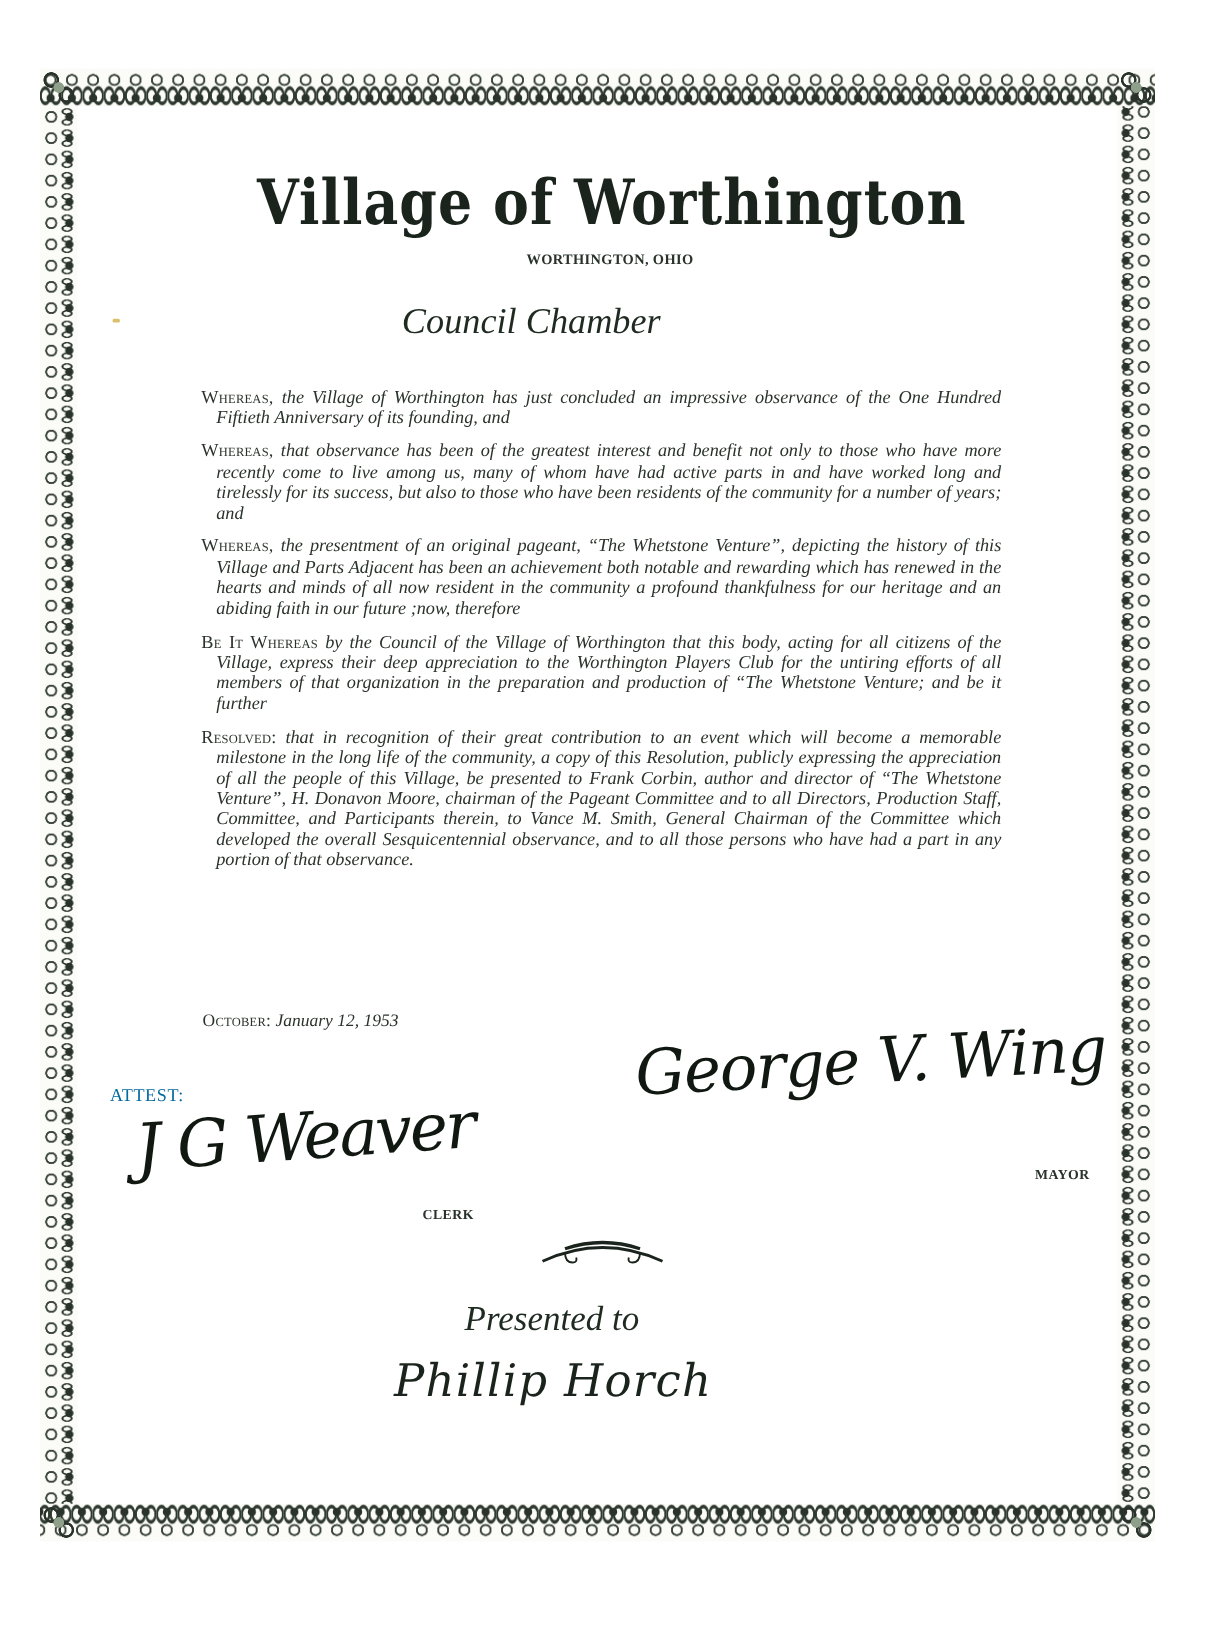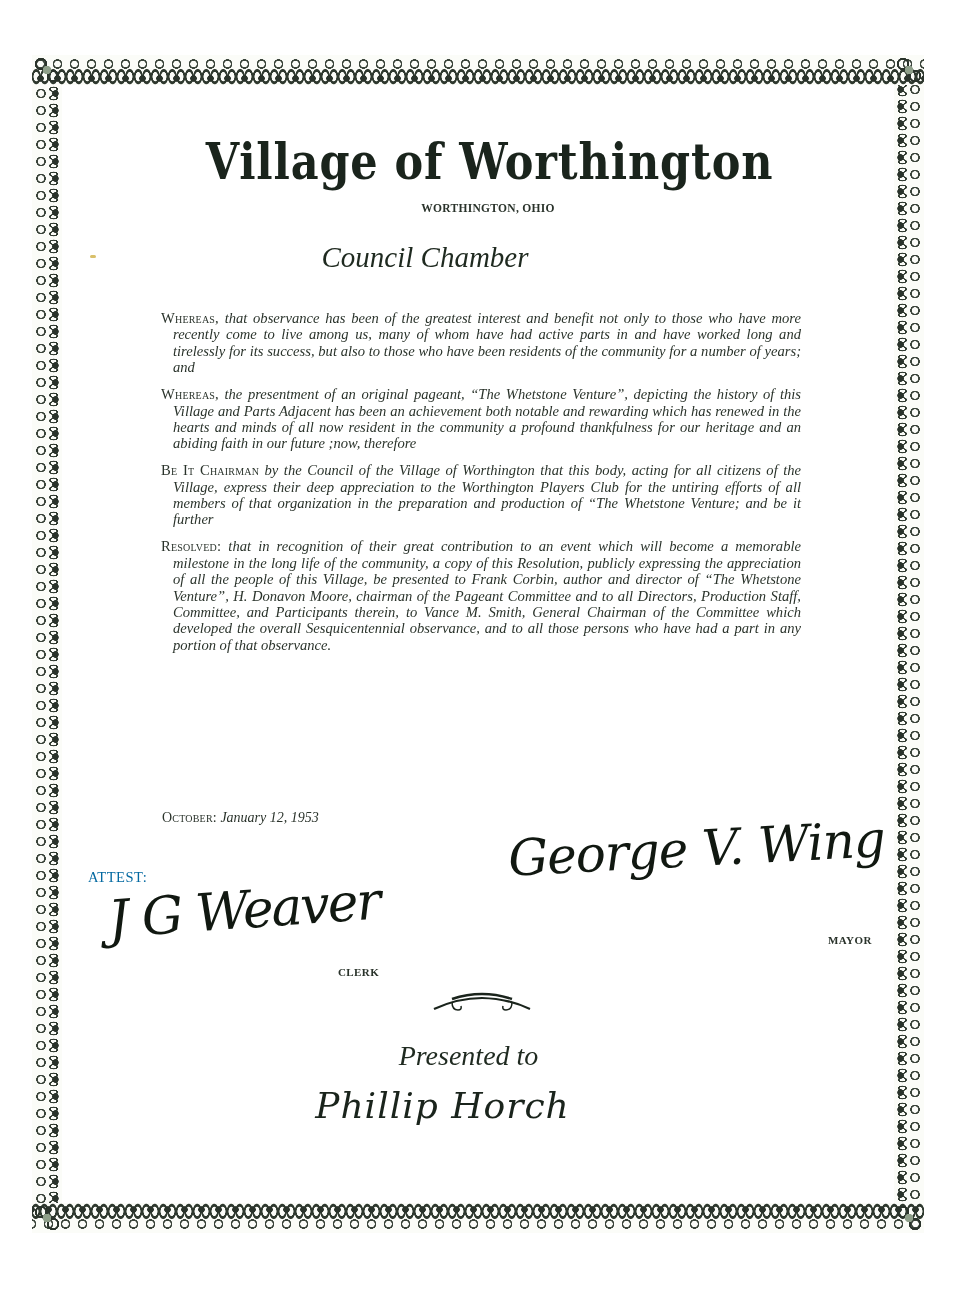--- a/index.html
+++ b/index.html
@@ -81,21 +81,21 @@
   .sig-clerk { left:108px; top:880px; font-size:52px; transform:rotate(-4deg); letter-spacing:-2px; }
   .sig-mayor { left:508px; top:820px; font-size:50px; transform:rotate(-3deg); letter-spacing:-1px; }
   .role {
     position:absolute; font-family:"Liberation Serif", serif; font-size:11px; font-weight:bold; color:#2a332b; letter-spacing:0.4px;
   }
   .role-clerk { left:338px; top:946px;margin-top:20px; }
   .role-mayor { left:828px; top:934px; }
   .ornament { position:absolute; left:432px; top:985px; width:100px; height:30px; }
   .presented {
     position:absolute; left:0; width:883px; top:1040px; text-align:center;
-    font-family:"Liberation Serif", serif; font-style:italic; font-size:28px; color:#1f2a20;padding-left:27px;
+    font-family:"Liberation Serif", serif; font-style:italic; font-size:28px; color:#1f2a20;
   }
   .recipient {
     position:absolute; left:0; width:885px; top:1085px; text-align:center;
     font-family:"DejaVu Serif", serif; font-style:italic; font-size:36px; color:#1a241c; letter-spacing:1px;
   }
   .speck { position:absolute; left:90px; top:255px; width:6px; height:3px; background:#d9c06a; border-radius:2px; }
 </style>
 </head>
 <body>
 
@@ -111,27 +111,30 @@
 </div>
 
 <div class="speck"></div>
 
 <div class="title">Village of Worthington</div>
 <div class="subtitle">WORTHINGTON, OHIO</div>
 <div class="chamber">Council Chamber</div>
 
 <div class="body-text">
   <p class="para">
+    <span class="lead">Whereas,</span><span class="ital"> the Village of Worthington has just concluded an impressive observance of the One Hundred Fiftieth Anniversary of its founding, and</span>
+  </p>
+  <p class="para">
     <span class="lead">Whereas,</span><span class="ital"> that observance has been of the greatest interest and benefit not only to those who have more recently come to live among us, many of whom have had active parts in and have worked long and tirelessly for its success, but also to those who have been residents of the community for a number of years; and</span>
   </p>
   <p class="para">
     <span class="lead">Whereas,</span><span class="ital"> the presentment of an original pageant, “The Whetstone Venture”, depicting the history of this Village and Parts Adjacent has been an achievement both notable and rewarding which has renewed in the hearts and minds of all now resident in the community a profound thankfulness for our heritage and an abiding faith in our future ;now, therefore</span>
   </p>
   <p class="para">
-    <span class="lead">Be It Chairman</span><span class="ital"> by the Council of the Village of Worthington that this body, acting for all citizens of the Village, express their deep appreciation to the Worthington Players Club for the untiring efforts of all members of that organization in the preparation and production of “The Whetstone Venture; and be it further</span>
+    <span class="lead">Be It Whereas</span><span class="ital"> by the Council of the Village of Worthington that this body, acting for all citizens of the Village, express their deep appreciation to the Worthington Players Club for the untiring efforts of all members of that organization in the preparation and production of “The Whetstone Venture; and be it further</span>
   </p>
   <p class="para">
     <span class="lead">Resolved:</span><span class="ital"> that in recognition of their great contribution to an event which will become a memorable milestone in the long life of the community, a copy of this Resolution, publicly expressing the appreciation of all the people of this Village, be presented to Frank Corbin, author and director of “The Whetstone Venture”, H. Donavon Moore, chairman of the Pageant Committee and to all Directors, Production Staff, Committee, and Participants therein, to Vance M. Smith, General Chairman of the Committee which developed the overall Sesquicentennial observance, and to all those persons who have had a part in any portion of that observance.</span>
   </p>
 </div>
 
 <div class="passed">
   <span class="lead" style="font-variant:small-caps;">October:</span>
   <span class="ital">January 12, 1953</span>
 </div>

